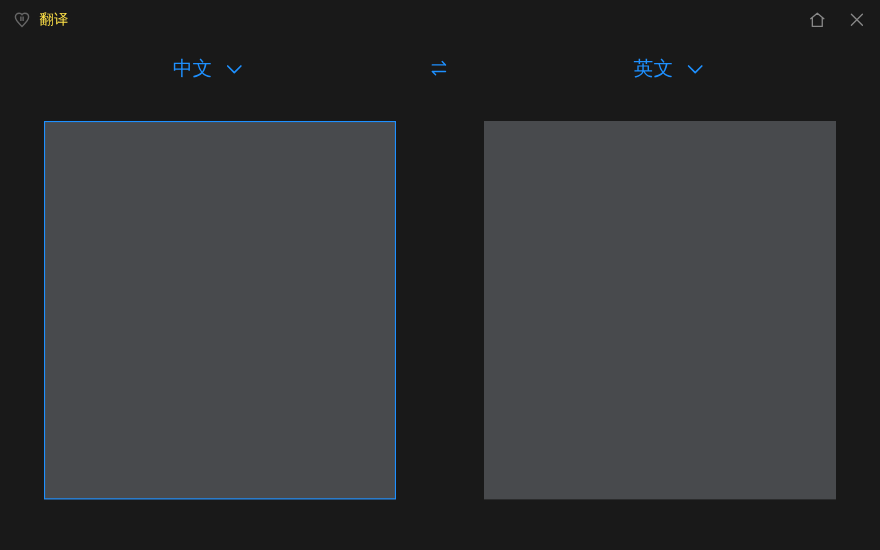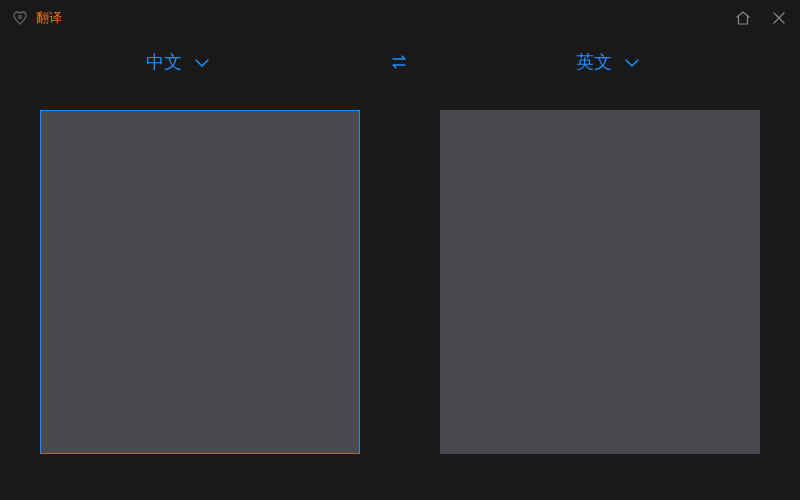--- a/index.html
+++ b/index.html
@@ -27,21 +27,21 @@
       gap: 8px;
     }
     .app-icon {
       width: 16px;
       height: 16px;
       display: flex;
       align-items: center;
       justify-content: center;
     }
     .app-title {
-      color: #f97316;
+      color: #fde047;
       font-size: 13px;
     }
     .titlebar-right {
       position: absolute;
       right: 12px;
       top: 0;
       height: 36px;
       display: flex;
       align-items: center;
       gap: 18px;
@@ -65,21 +65,21 @@
     .lang-select {
       display: flex;
       align-items: center;
       gap: 12px;
       cursor: pointer;
       color: #1e90ff;
       font-size: 18px;
     }
     .lang-left {
       position: absolute;
-      left: 146px;
+      left: 157px;
     }
     .lang-right {
       position: absolute;
       right: 160px;
     }
     .swap-btn {
       display: flex;
       align-items: center;
       justify-content: center;
       cursor: pointer;

